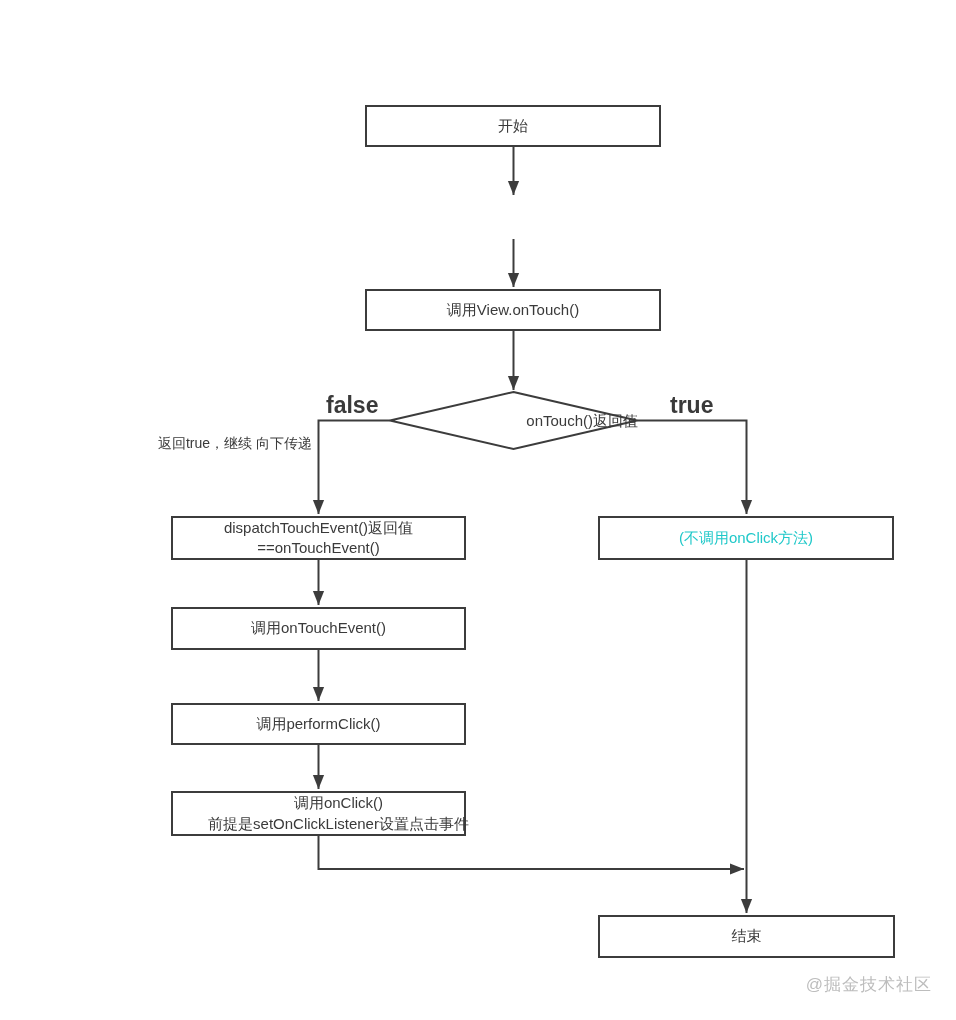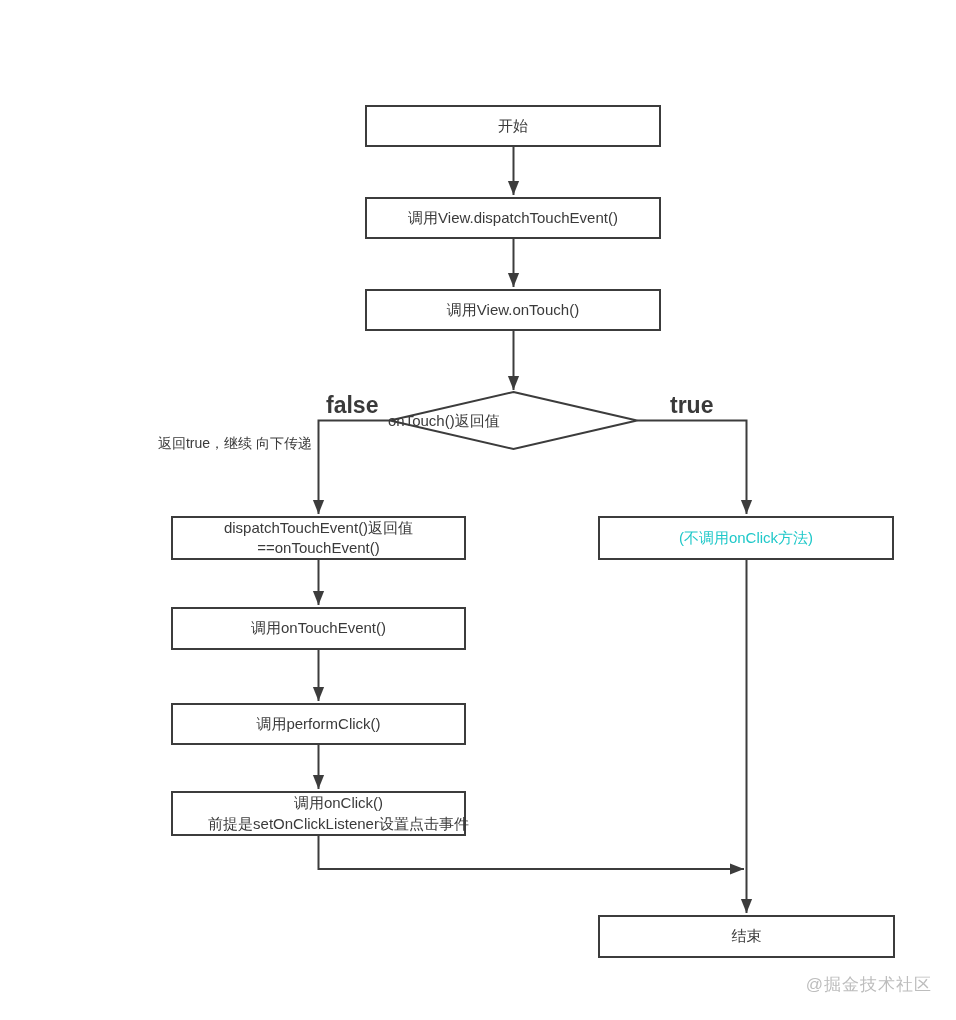--- a/index.html
+++ b/index.html
@@ -22,21 +22,21 @@
     align-items:center;
     justify-content:center;
     text-align:left;
     font-size:15px;
     line-height:1.35;
   }
   .node span{display:block;white-space:nowrap;}
   .accent{color:#1fc8c9;}
   .decision-label{
     position:absolute;
-    text-align:left;
+    text-align:right;
     font-size:15px;
     white-space:nowrap;
   }
   .branch-label{
     position:absolute;
     font-weight:bold;
     font-size:23px;
     color:#3a3a3a;
     white-space:nowrap;
   }
@@ -88,23 +88,20 @@
       <path d="M318.5,836 L318.5,869 L744,869" marker-end="url(#arr)"></path>
 
       <path d="M746.5,560 L746.5,913" marker-end="url(#arr)"></path>
     </g>
   </svg>
 
   <div class="node" style="left:365px;top:105px;width:296px;height:42px;">
     <span>开始</span>
   </div>
 
-  <div class="node" style="left:365px;top:197px;width:296px;height:42px;">
-    <span>调用View.dispatchTouchEvent()</span>
-  </div>
 
   <div class="node" style="left:365px;top:289px;width:296px;height:42px;">
     <span>调用View.onTouch()</span>
   </div>
 
   <div class="decision-label" style="left:388px;top:412px;width:250px;">onTouch()返回值</div>
 
   <div class="branch-label" style="left:326px;top:392px;">false</div>
   <div class="branch-label" style="left:670px;top:392px;">true</div>
 

